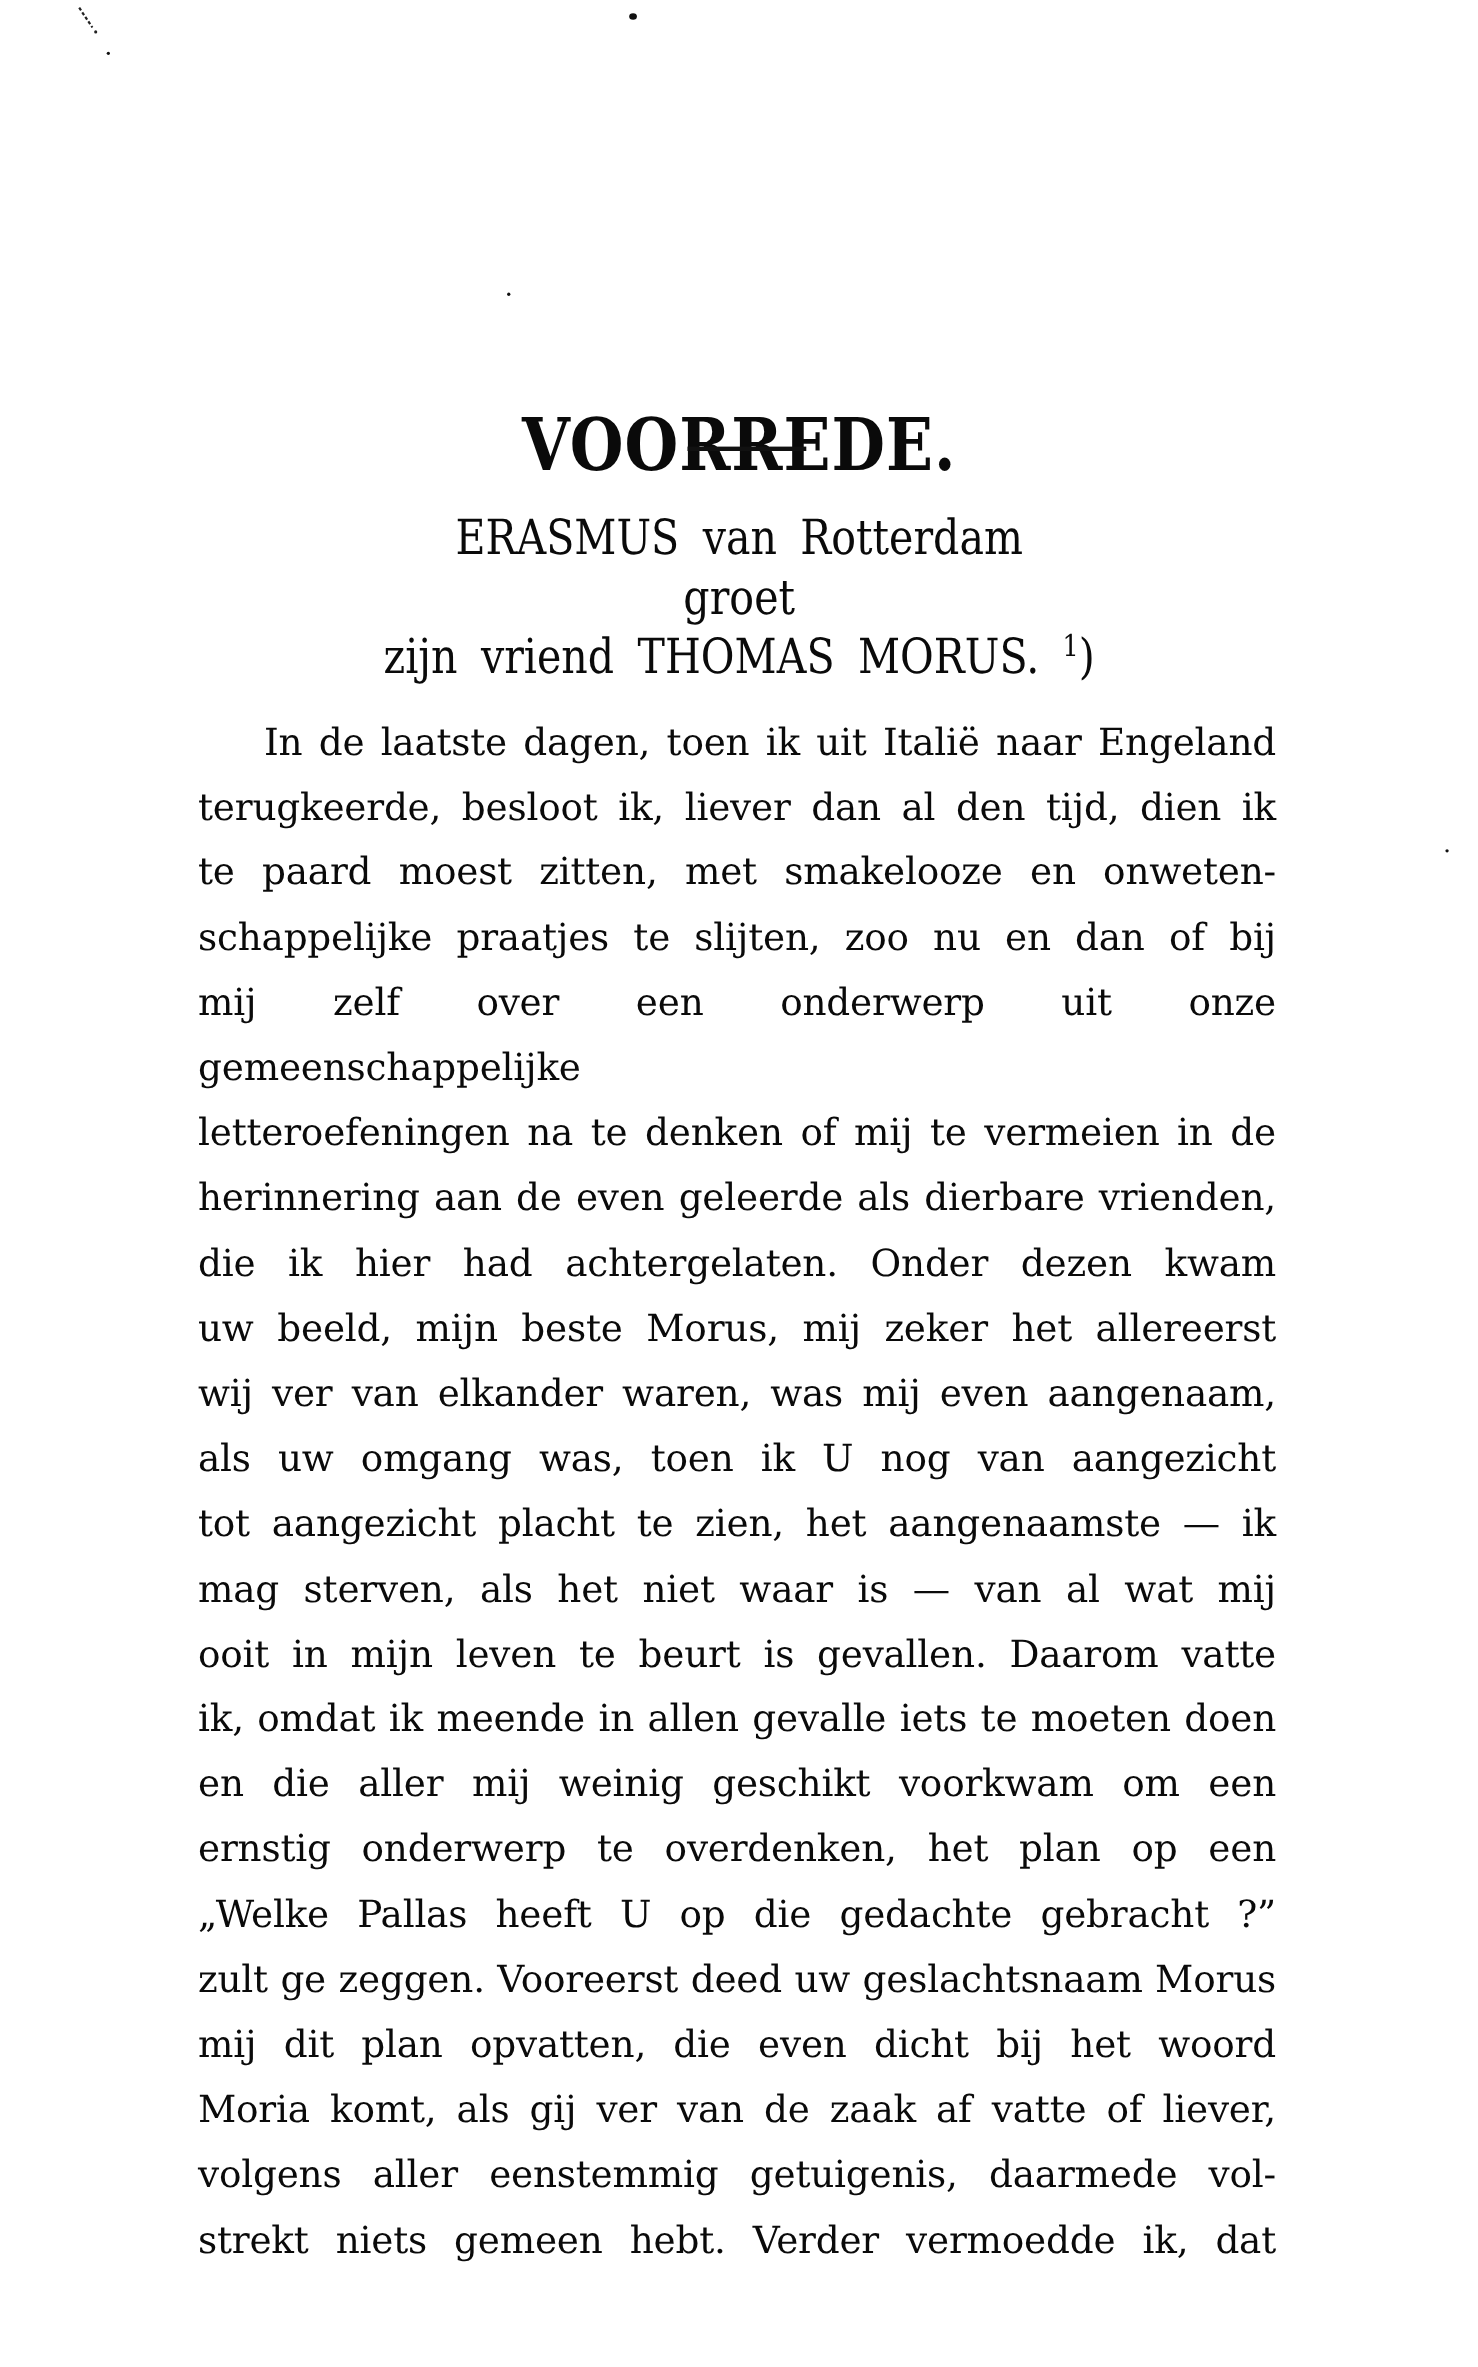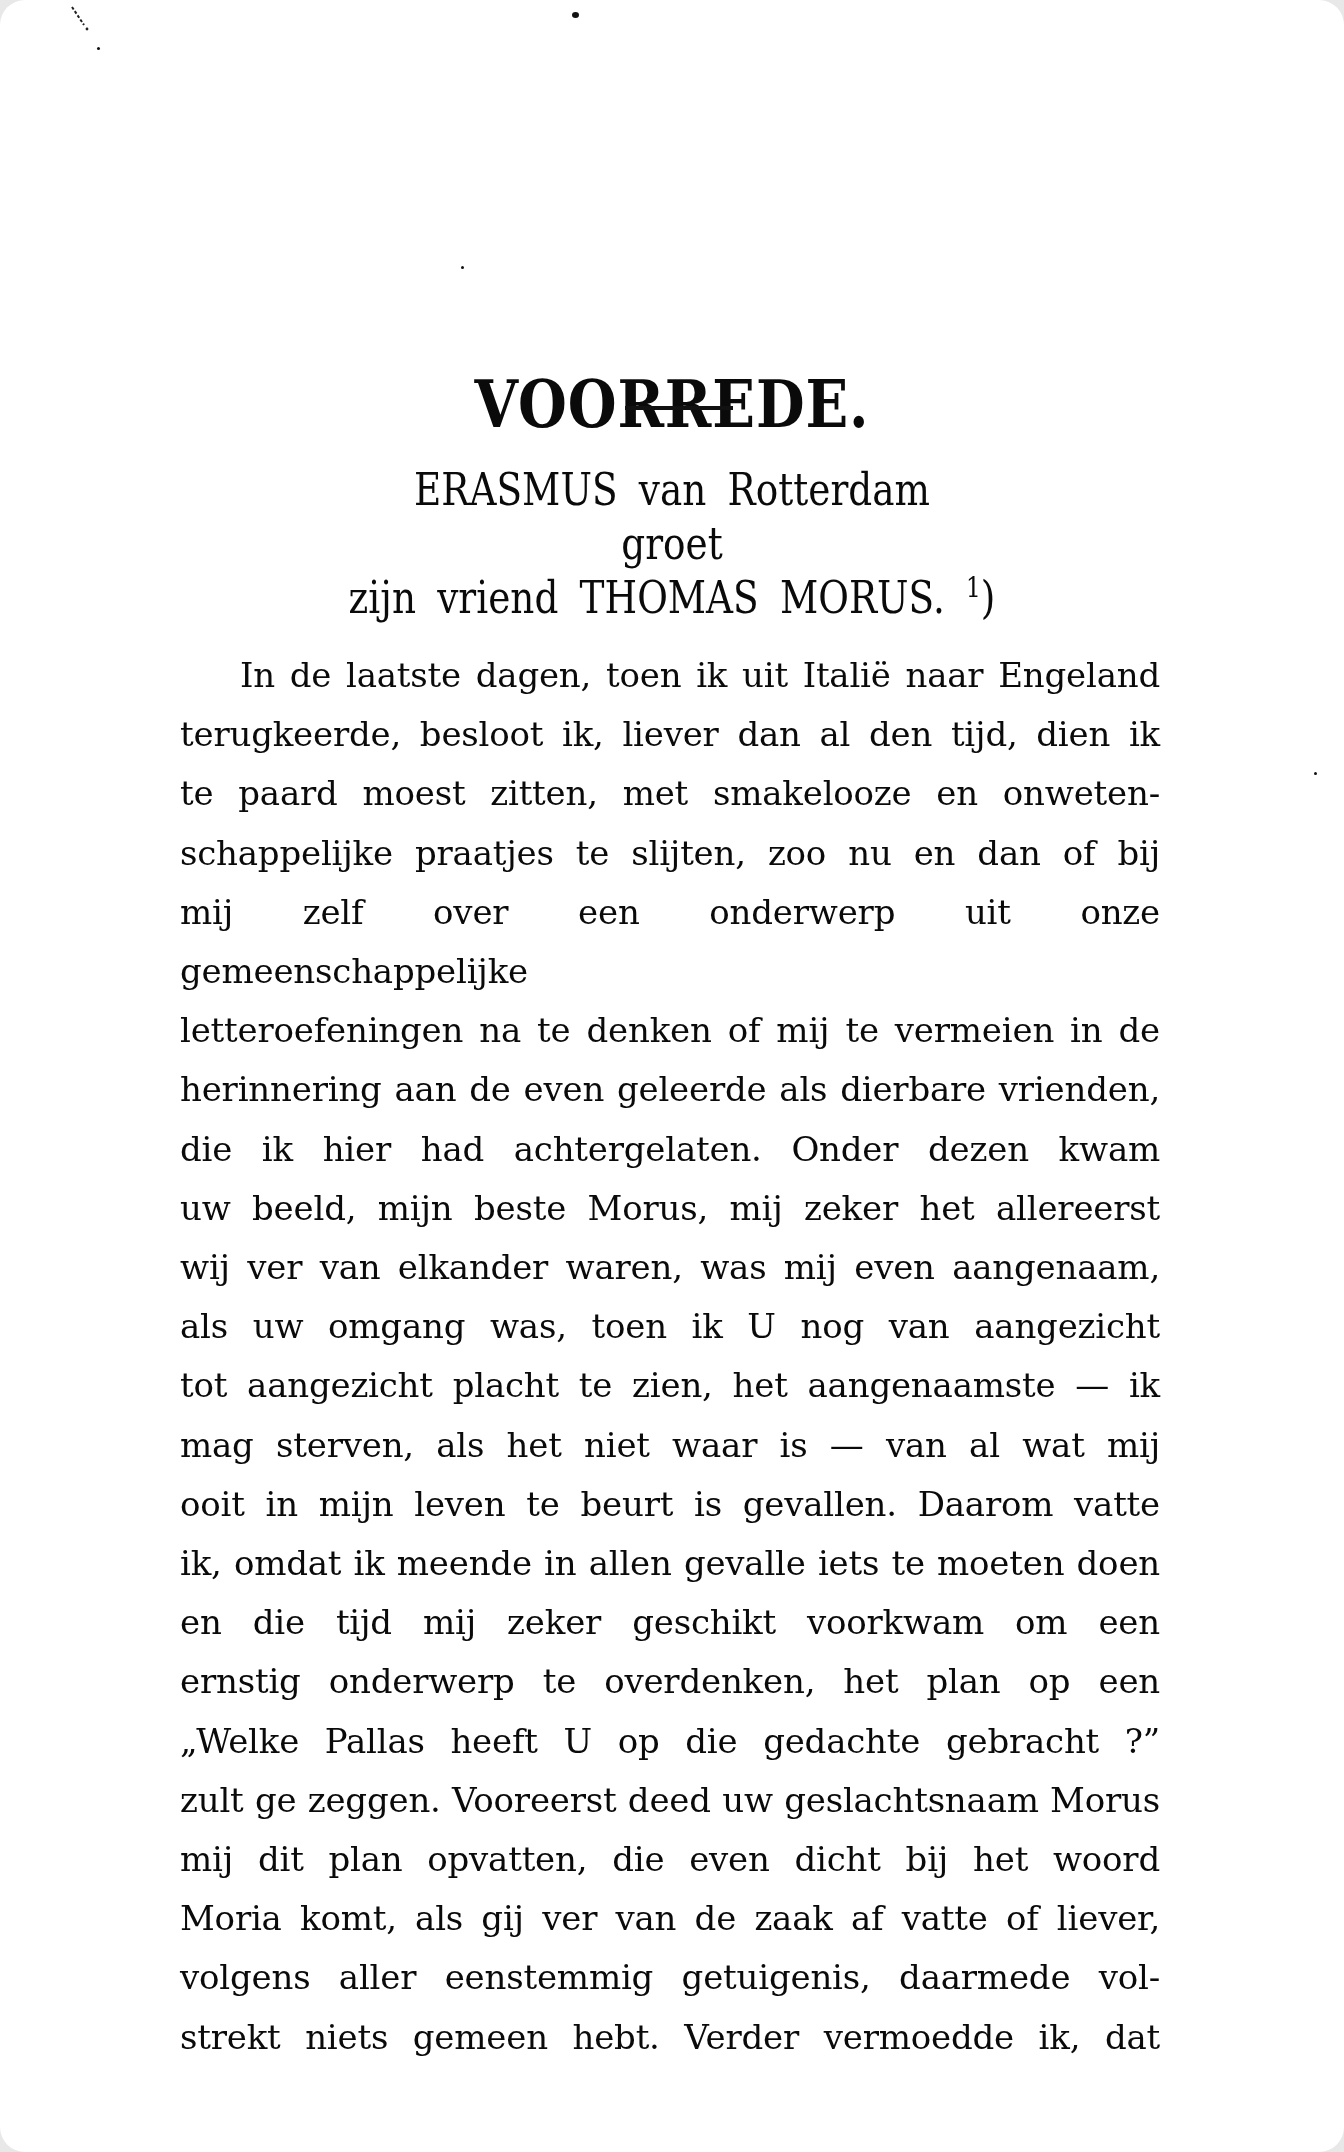--- a/index.html
+++ b/index.html
@@ -4,21 +4,20 @@
 <style>
   html,body{margin:0;padding:0;background:#e8e8e8;}
   .page{
     position:relative;
     width:1344px;height:2152px;
     margin:0 auto;
     background:#ffffff;
     color:#0a0a0a;
     overflow:hidden;
     font-family:"DejaVu Serif", "Liberation Serif", serif;
-    border-radius:25px;
   }
   .page-title{
     position:absolute;
     top:327px;left:0;right:0;
     text-align:center;
     font-weight:700;
     font-size:66px;line-height:66px;
     letter-spacing:1px;
     transform:scaleX(0.85);
     white-space:nowrap;
@@ -100,21 +99,21 @@
       <div class="line">letteroefeningen na te denken of mij te vermeien in de</div>
       <div class="line">herinnering aan de even geleerde als dierbare vrienden,</div>
       <div class="line">die ik hier had achtergelaten. Onder dezen kwam</div>
       <div class="line">uw beeld, mijn beste Morus, mij zeker het allereerst</div>
       <div class="line">wij ver van elkander waren, was mij even aangenaam,</div>
       <div class="line">als uw omgang was, toen ik U nog van aangezicht</div>
       <div class="line">tot aangezicht placht te zien, het aangenaamste — ik</div>
       <div class="line">mag sterven, als het niet waar is — van al wat mij</div>
       <div class="line">ooit in mijn leven te beurt is gevallen. Daarom vatte</div>
       <div class="line">ik, omdat ik meende in allen gevalle iets te moeten doen</div>
-      <div class="line">en die tijd mij zeker geschikt voorkwam om een</div>
+      <div class="line">en die aller mij weinig geschikt voorkwam om een</div>
       <div class="line">ernstig onderwerp te overdenken, het plan op een</div>
       <div class="line">„Welke Pallas heeft U op die gedachte gebracht ?”</div>
       <div class="line">zult ge zeggen. Vooreerst deed uw geslachtsnaam Morus</div>
       <div class="line">mij dit plan opvatten, die even dicht bij het woord</div>
       <div class="line">Moria komt, als gij ver van de zaak af vatte of liever,</div>
       <div class="line">volgens aller eenstemmig getuigenis, daarmede vol-</div>
       <div class="line">strekt niets gemeen hebt. Verder vermoedde ik, dat</div>
     </div>
 
 </main>

